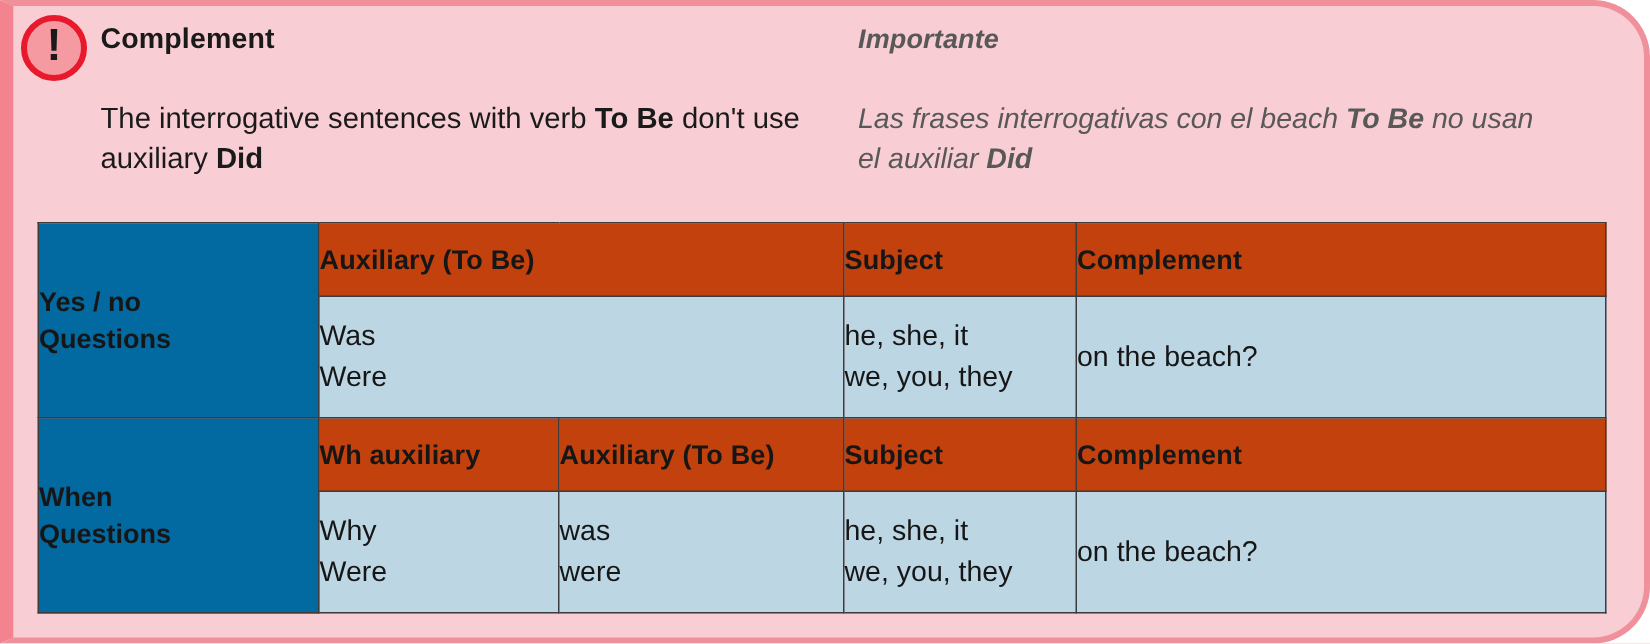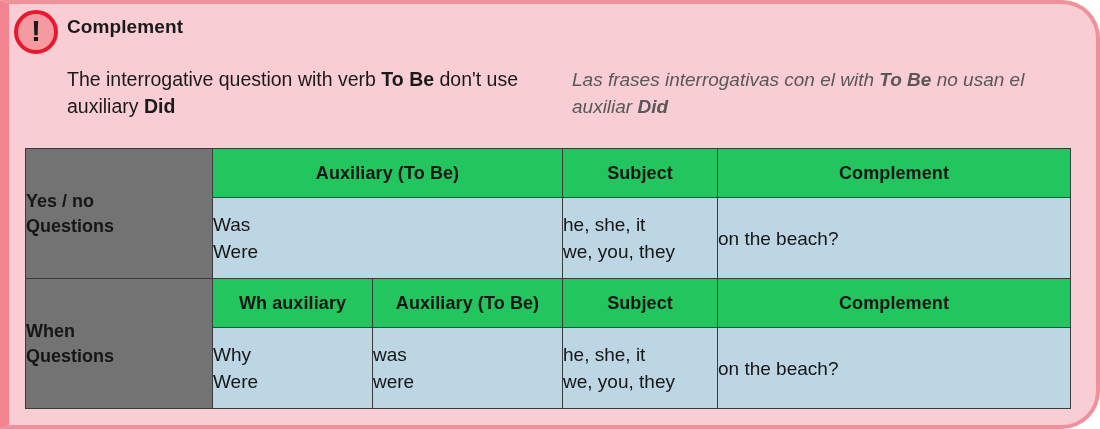--- a/index.html
+++ b/index.html
@@ -117,37 +117,37 @@
     table-layout: fixed;
   }
   .grammar-table td {
     border: 1.5px solid #3c3c3c;
     padding: 0;
     vertical-align: middle;
     color: #161616;
   }
 
   .head-cell {
-    background: #22c55e;
-    text-align: center;
+    background: #c2410c;
+    text-align: left;
     font-size: 18px;
     font-weight: 700;
     height: 48px;
     letter-spacing: 0.1px;
   }
   .data-cell {
     background: #bcd6e4;
     text-align: left;
     font-size: 19px;
     line-height: 27px;
     height: 80px;
     padding: 0 0 0 13px;
   }
   .row-label {
-    background: #737373;
+    background: #0369a1;
     text-align: left;
     font-size: 18px;
     font-weight: 700;
     line-height: 25px;
     padding-left: 13px;
   }
 
   .col-label { width: 187px; }
   .col-c     { width: 155px; }
   .col-d     { width: 353px; }
@@ -161,26 +161,27 @@
 
   <div class="header-grid">
 
     <div class="alert-icon">
       <span class="bang">!</span>
     </div>
 
     <div class="title-en">Complement</div>
 
     <div class="body-en">
-      <span>The interrogative question with verb </span><span class="b">To Be</span><span> </span><span class="u">don't</span><span> use auxiliary </span><span class="b">Did</span>
+      <span>The interrogative sentences with verb </span><span class="b">To Be</span><span> </span><span class="u">don't</span><span> use auxiliary </span><span class="b">Did</span>
     </div>
 
+    <div class="title-es">Importante</div>
 
     <div class="body-es">
-      <span>Las frases interrogativas con el with </span><span class="b">To Be</span><span> </span><span class="u">no</span><span> usan el auxiliar </span><span class="b">Did</span>
+      <span>Las frases interrogativas con el beach </span><span class="b">To Be</span><span> </span><span class="u">no</span><span> usan el auxiliar </span><span class="b">Did</span>
     </div>
 
   </div>
 
   <table class="grammar-table">
     <colgroup>
       <col class="col-label">
         <col class="col-wh">
         <col class="col-aux2">
         <col class="col-c">

